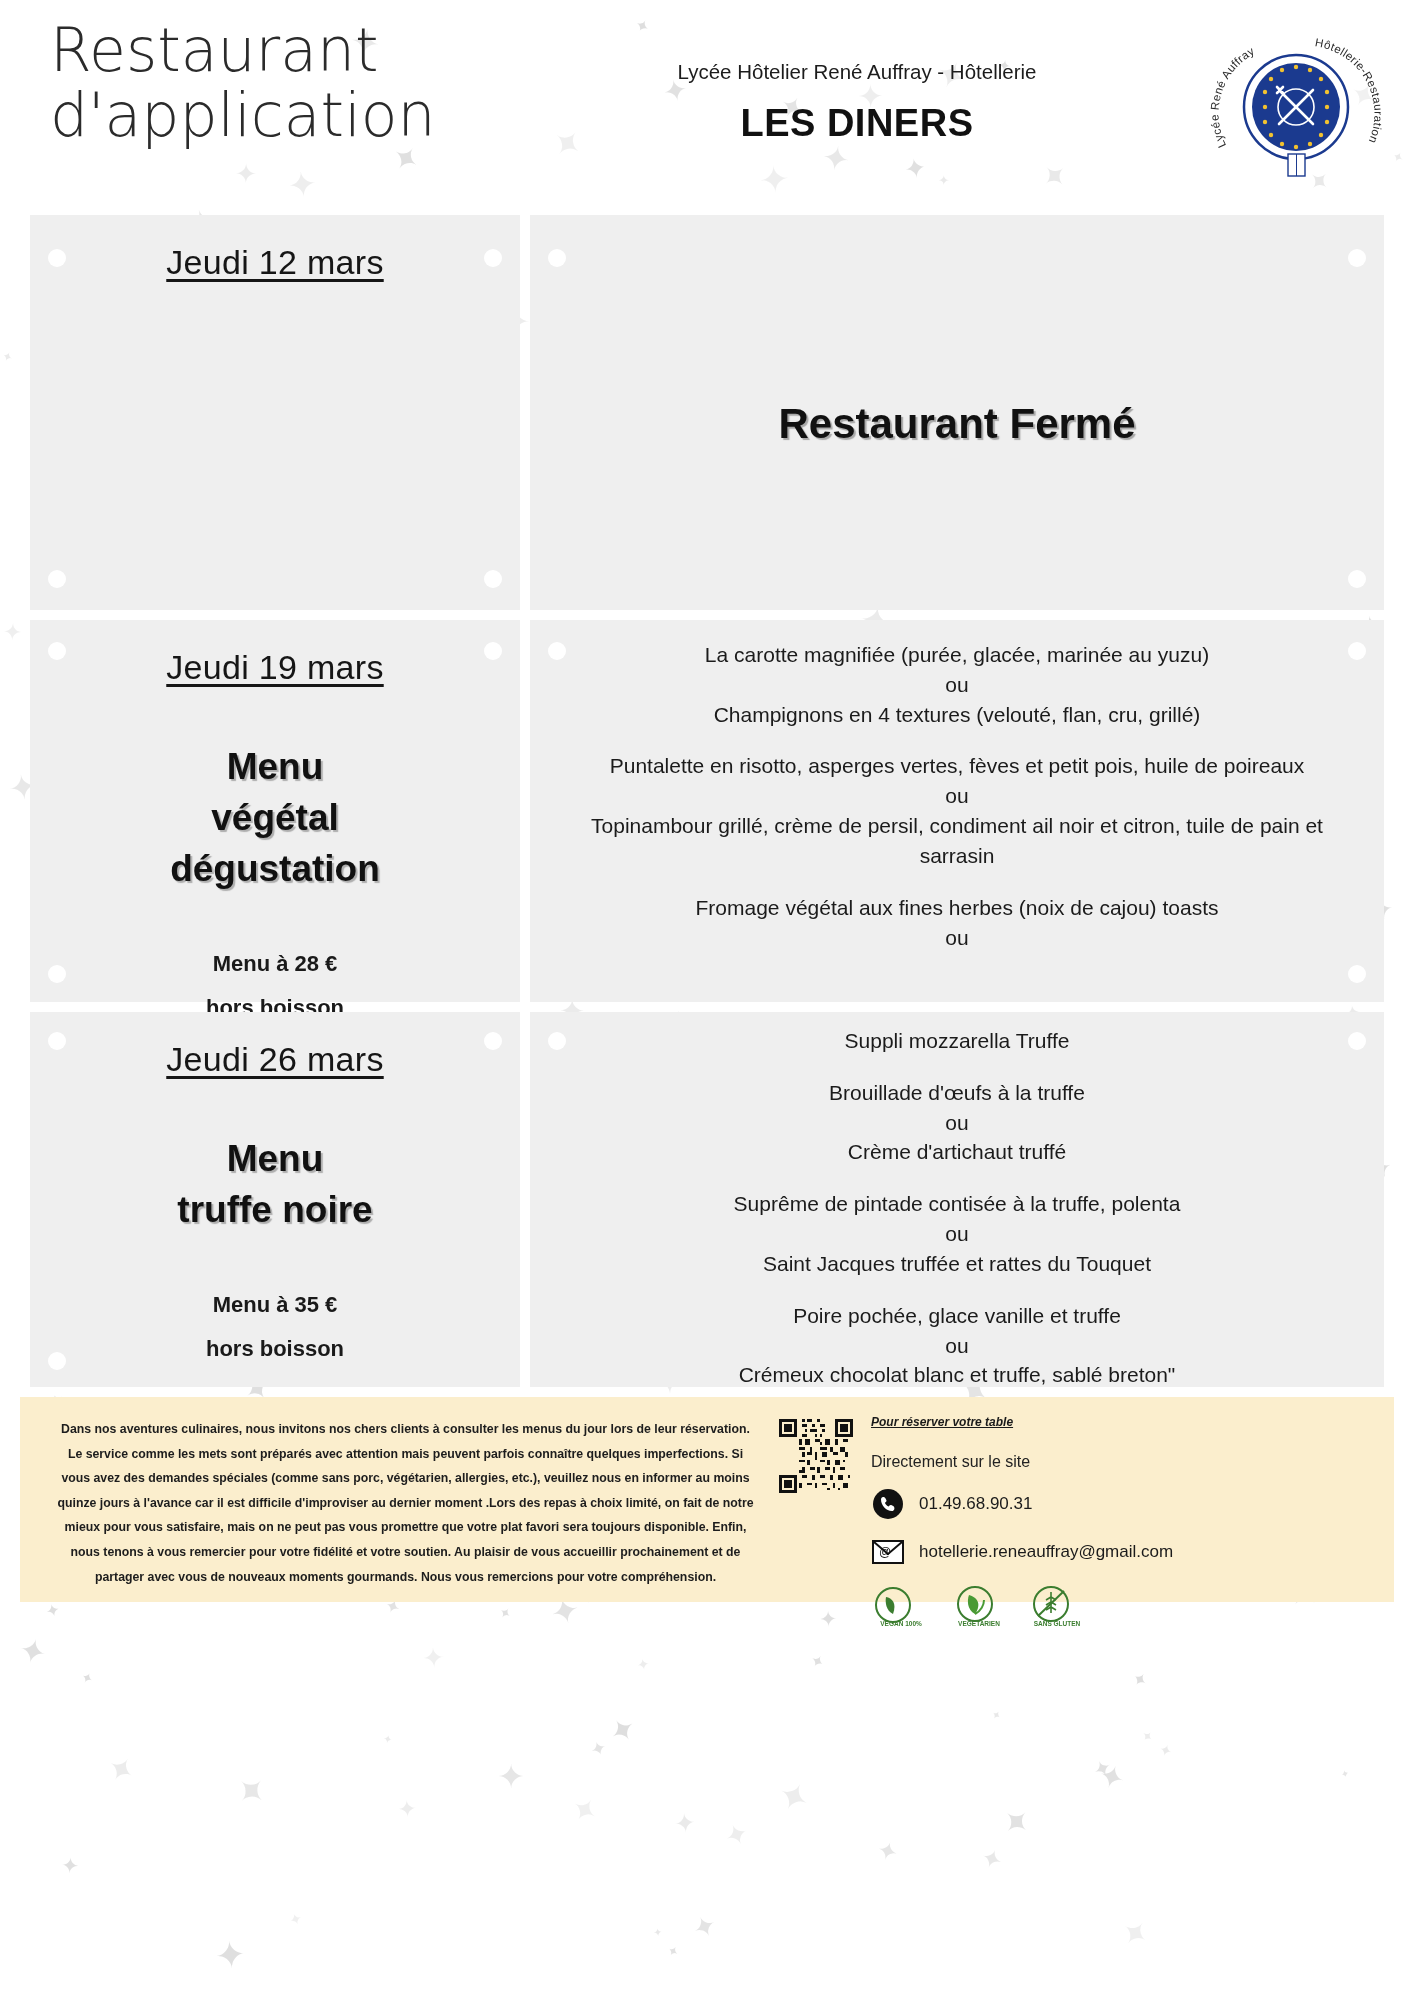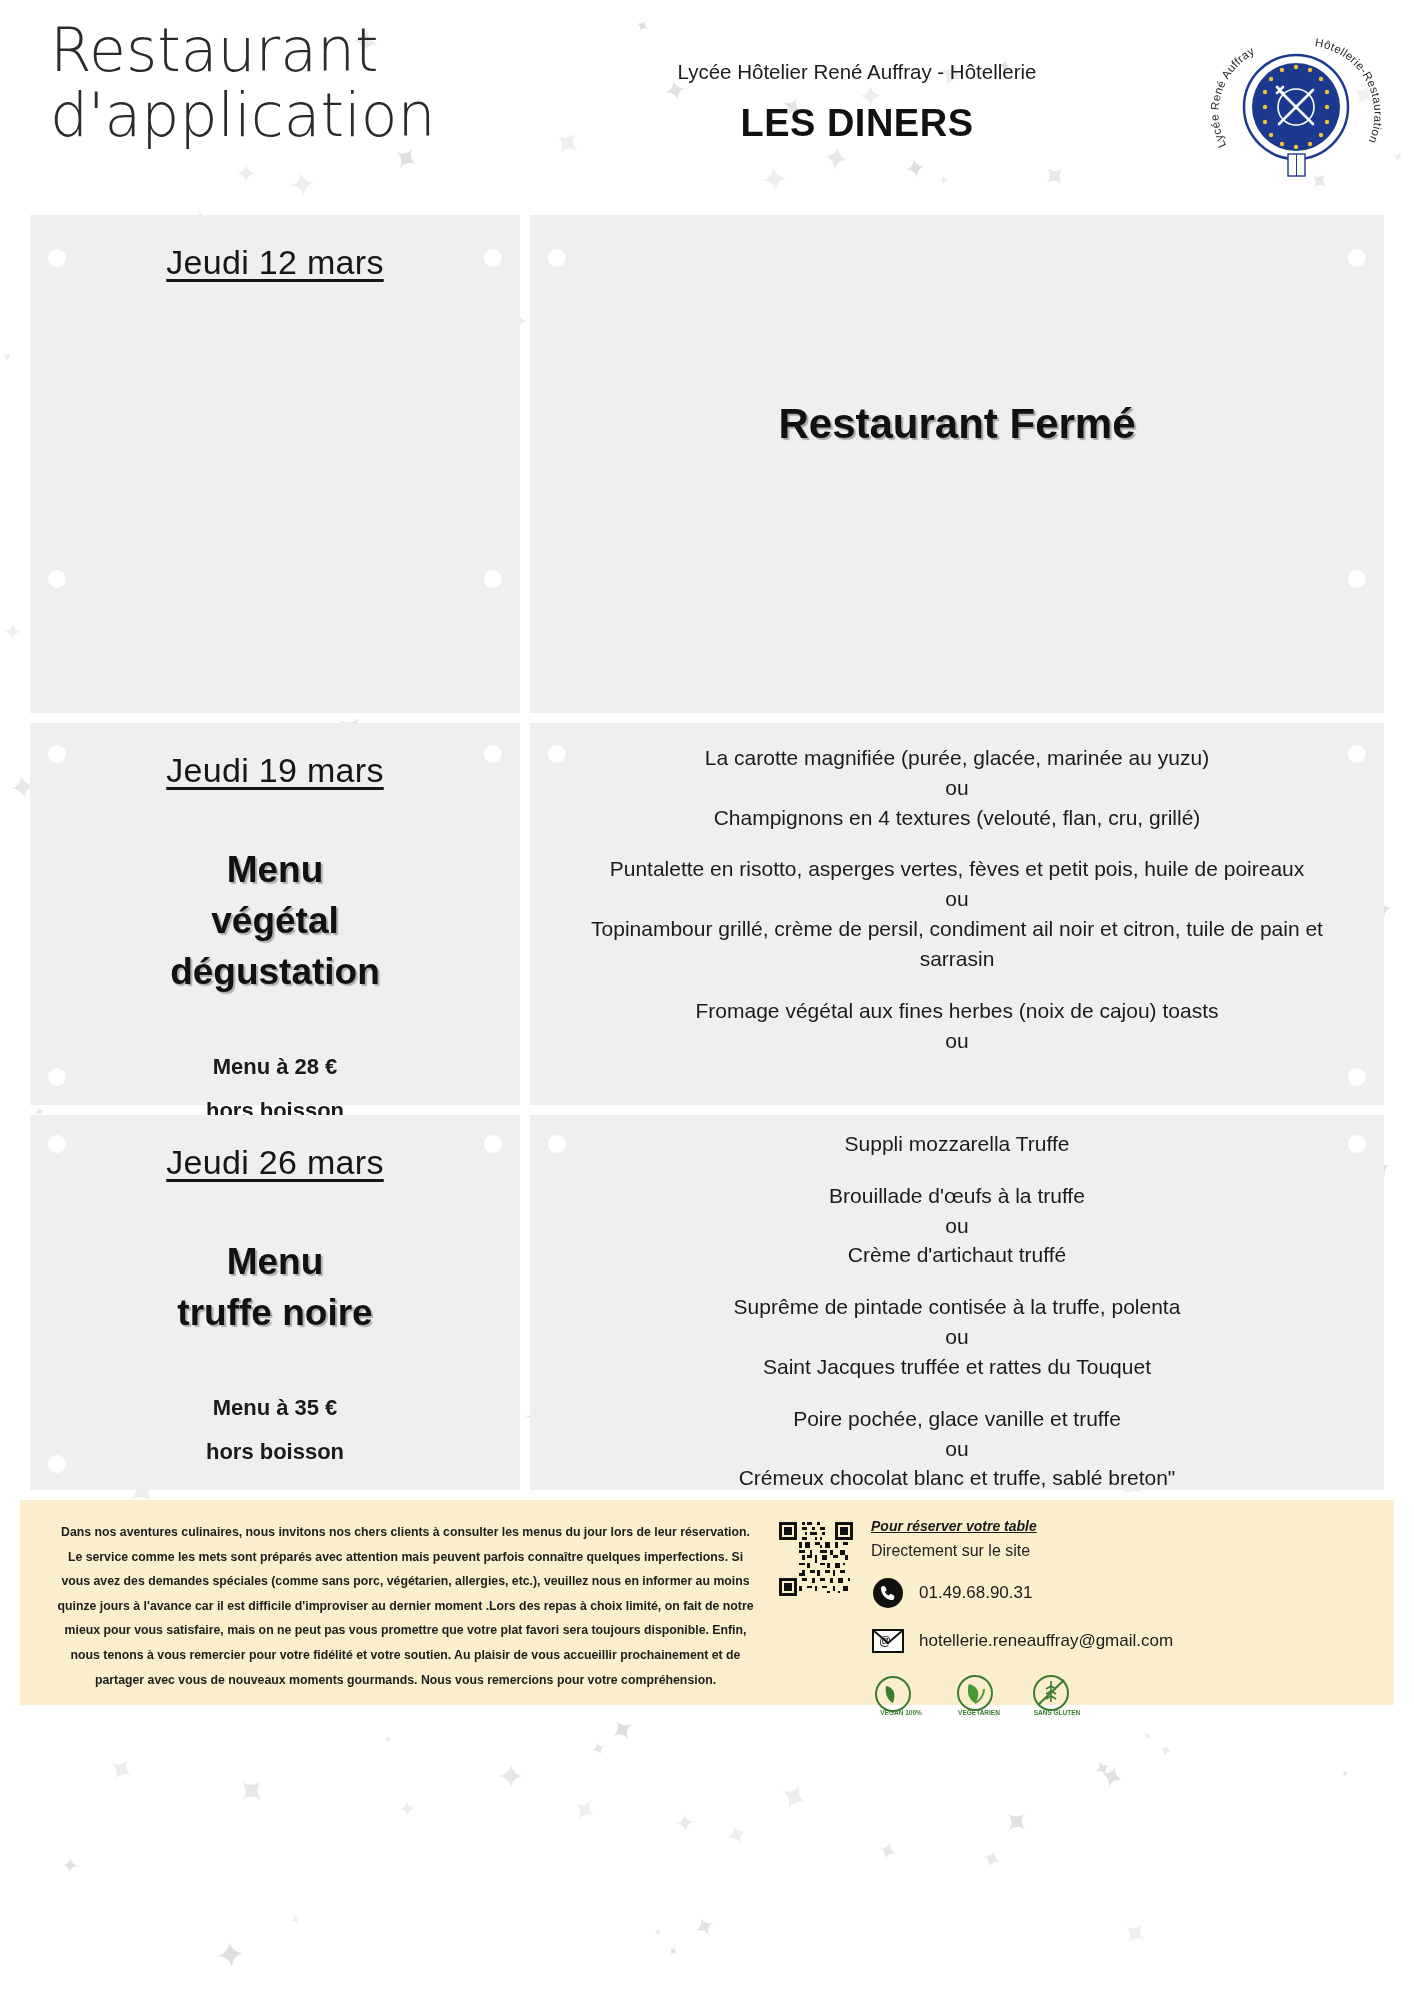--- a/index.html
+++ b/index.html
@@ -136,21 +136,21 @@
     text-align:center;
     font-size: 21px;
     line-height: 1.42;
     margin-bottom: 22px;
     color:#1b1b1b;
   }
   .course:last-child { margin-bottom:0; }
   .ou { display:block; }
 
   
-  .r1 .cell { height: 498px; }
+  .r1 .cell { height: 395px; }
   .r2 .cell { height: 382px; }
   .r3 .cell { height: 375px; }
 
   
   .footer {
     position:relative; z-index:2;
     margin: 6px 20px 0 20px;
     background:#fbeecd;
     display:flex;
     padding: 16px 18px 14px 18px;
@@ -172,23 +172,23 @@
   }
   .qr {
     width: 74px; height: 74px;
     margin-top: 6px;
     margin-right: 18px;
     flex: none;
   }
   .contact { flex:1; padding-top: 2px; }
   .reserve-title {
     font-weight:700; font-style:italic;
-    font-size:14px;
+    font-size:12px;
     text-decoration:underline;
-    margin-bottom: 8px;
+    margin-bottom: 24px;
   }
   .reserve-sub { font-size: 16px; margin-bottom: 16px; color:#222; }
   .contact-row {
     display:flex; align-items:center;
     margin-bottom: 14px;
   }
   .c-icon {
     width: 34px; height:34px; flex:none;
     margin-right: 14px;
     display:flex; align-items:center; justify-content:center;

